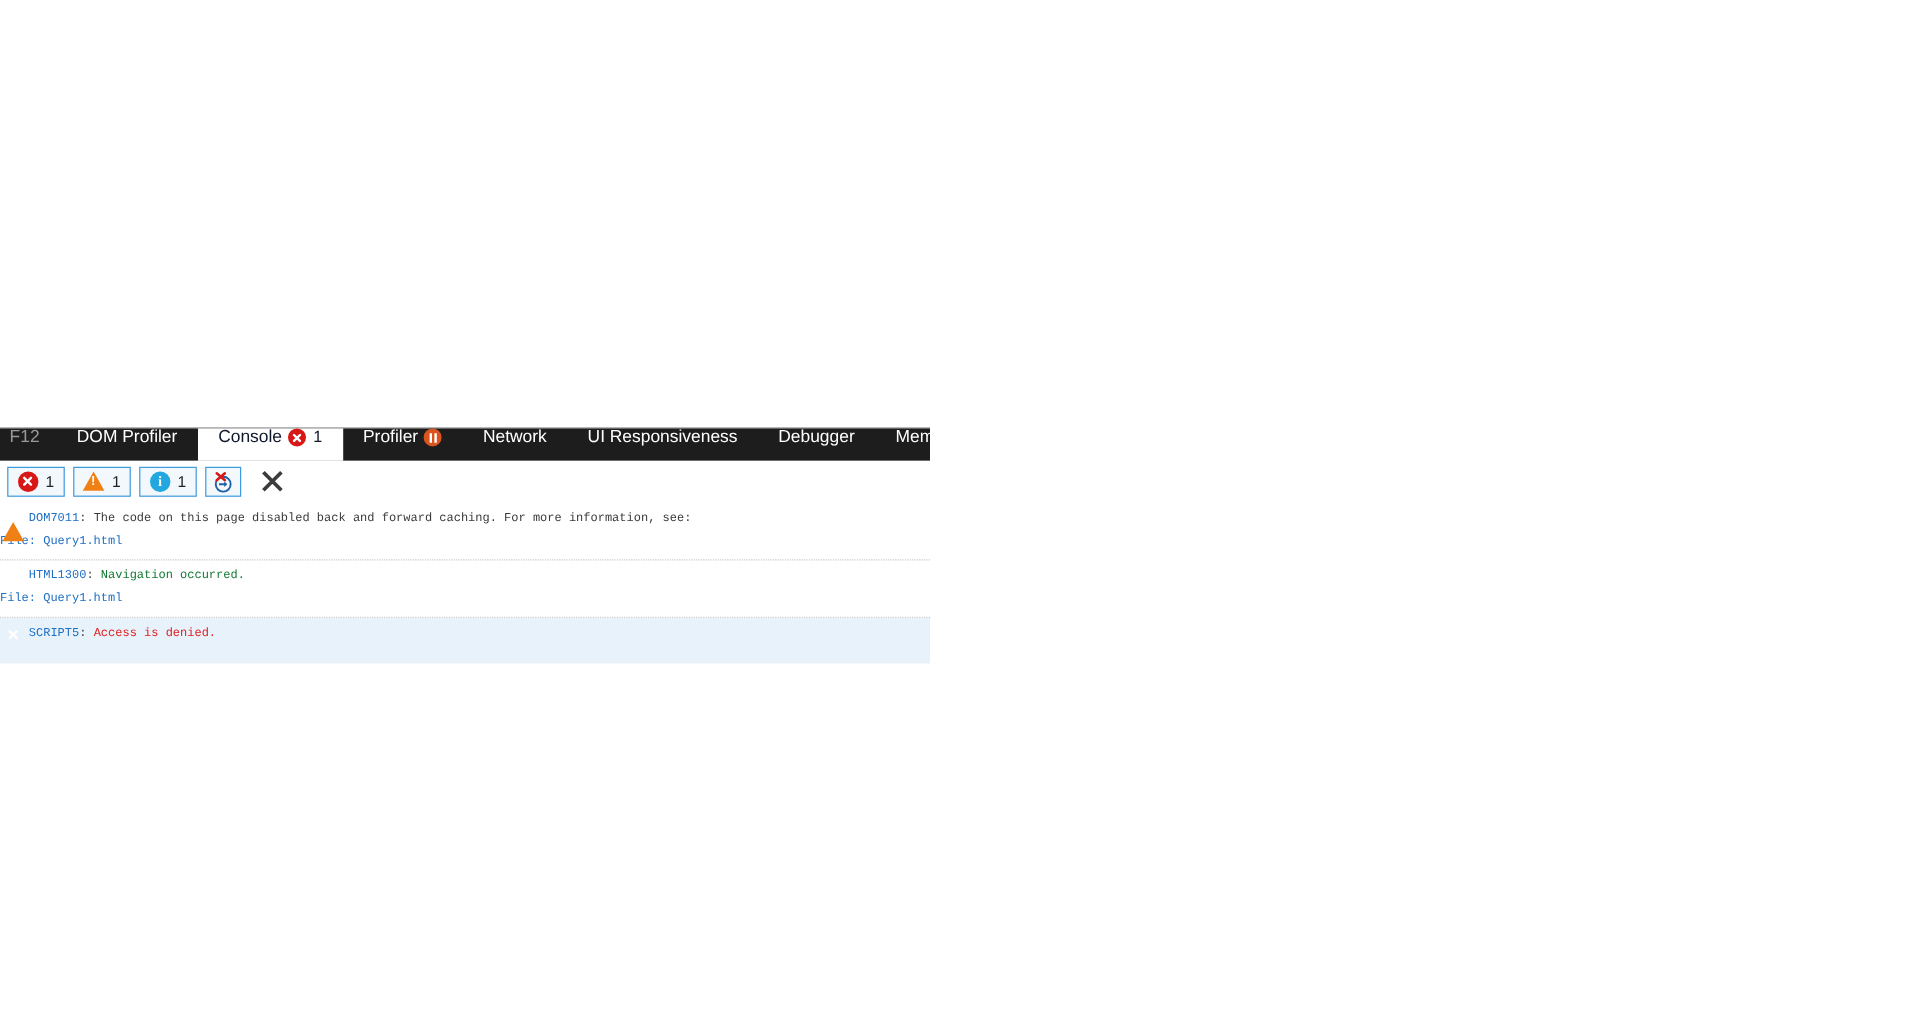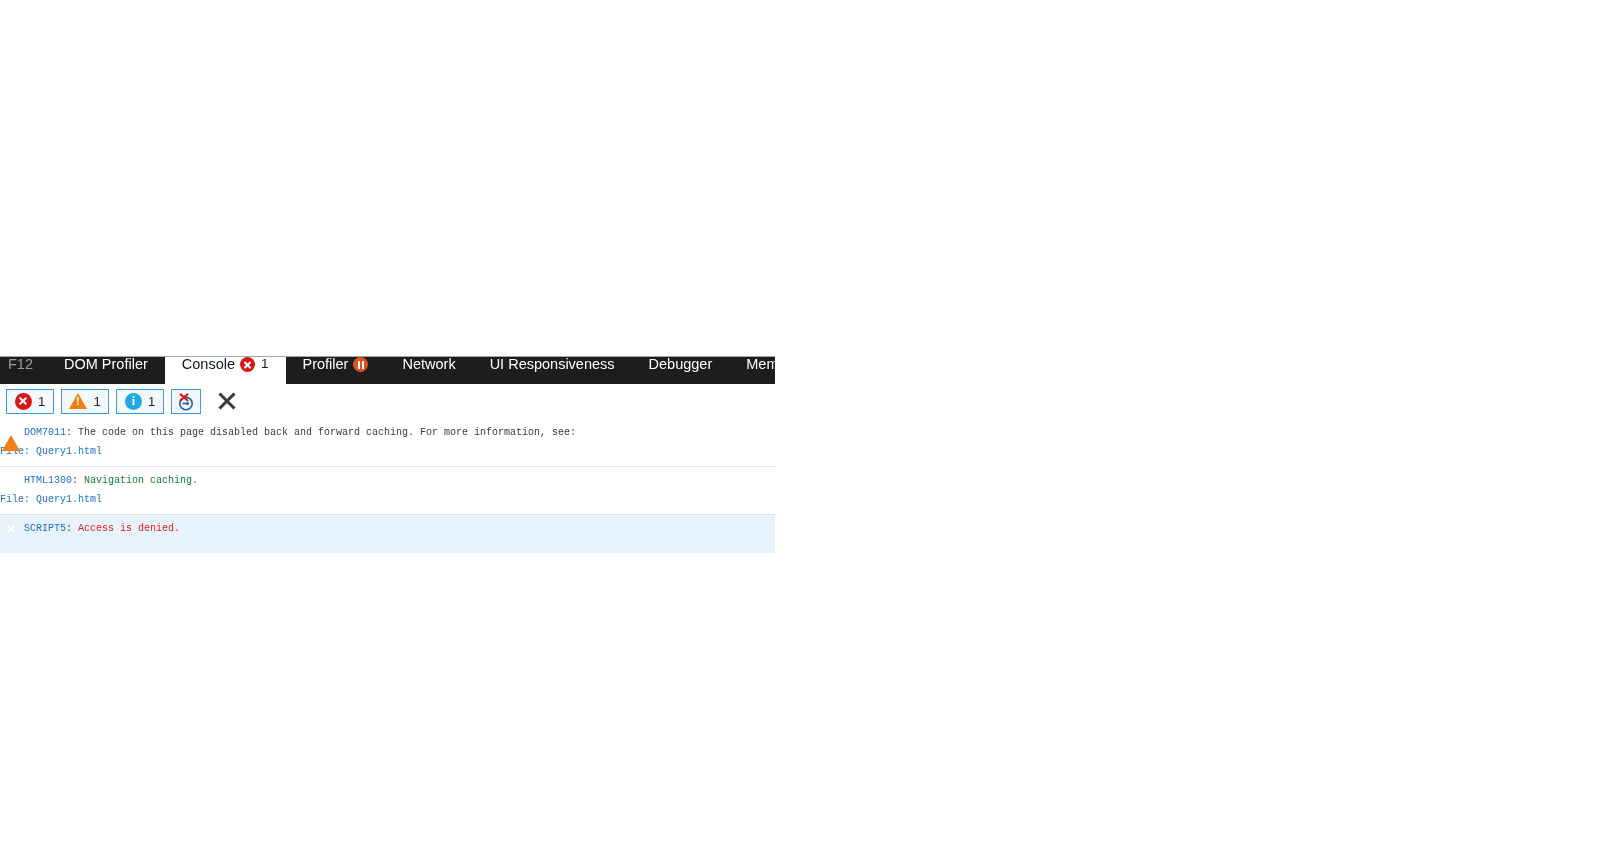--- a/index.html
+++ b/index.html
@@ -363,21 +363,21 @@
       <div class="line2">
         <span class="fileref">File: Query1.html</span>
       </div>
     </div>
 
     <div class="msg">
       <span class="gutter">
         <span class="ic ic-info"></span>
       </span>
       <div class="line1">
-        <span class="code">HTML1300</span><span class="txt-default">: </span><span class="txt-green">Navigation caching.</span>
+        <span class="code">HTML1300</span><span class="txt-default">: </span><span class="txt-green">Navigation occurred.</span>
       </div>
       <div class="line2">
         <span class="fileref">File: Query1.html</span>
       </div>
     </div>
 
     <div class="msg selected">
       <span class="gutter">
         <span class="ic ic-error"></span>
       </span>

